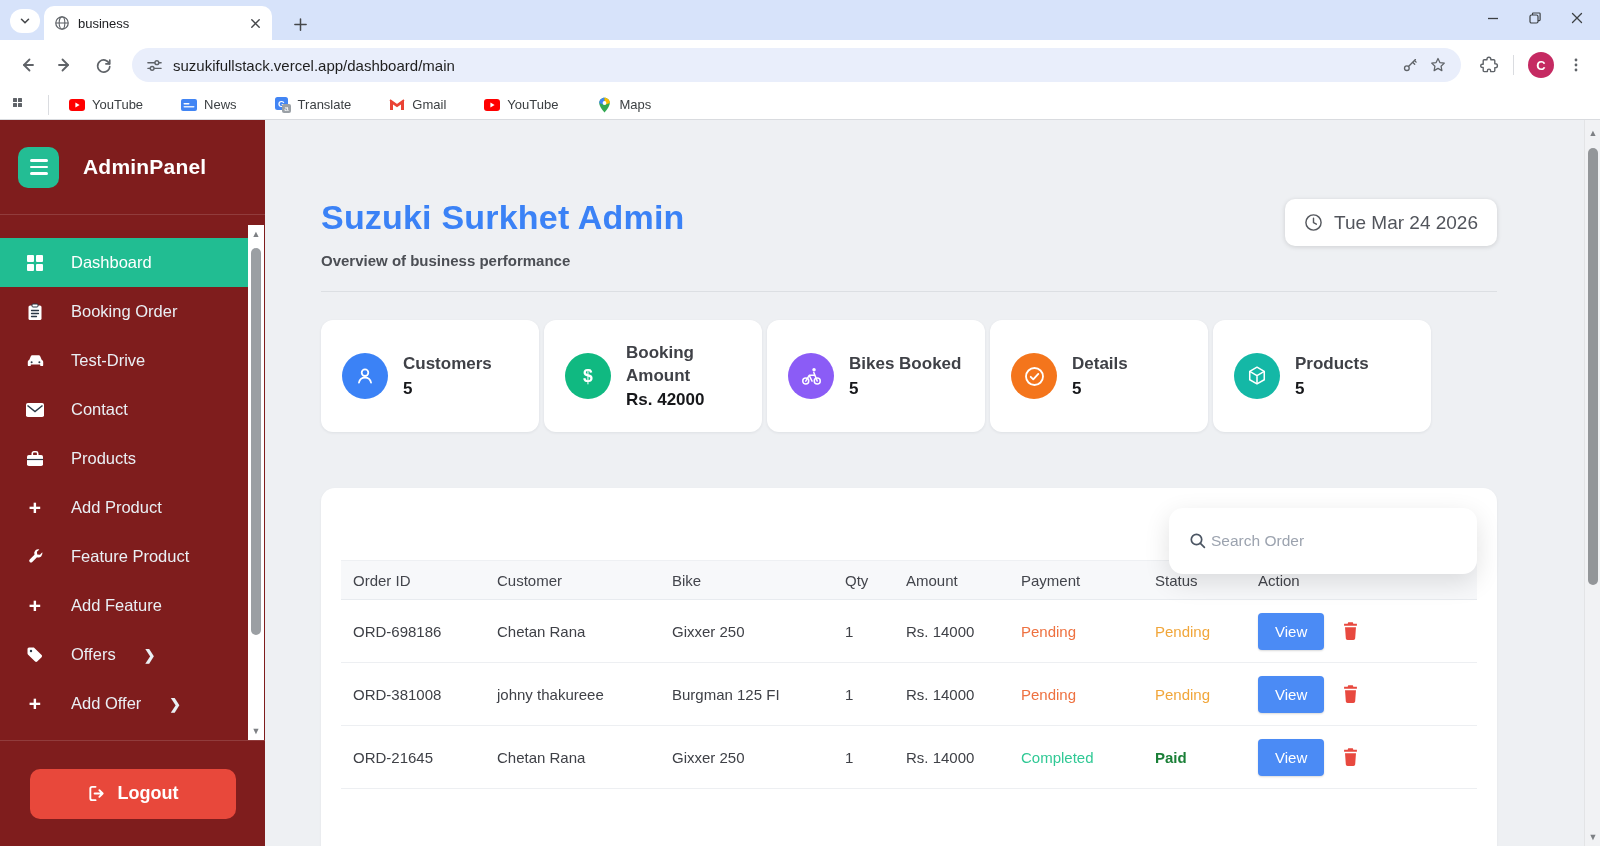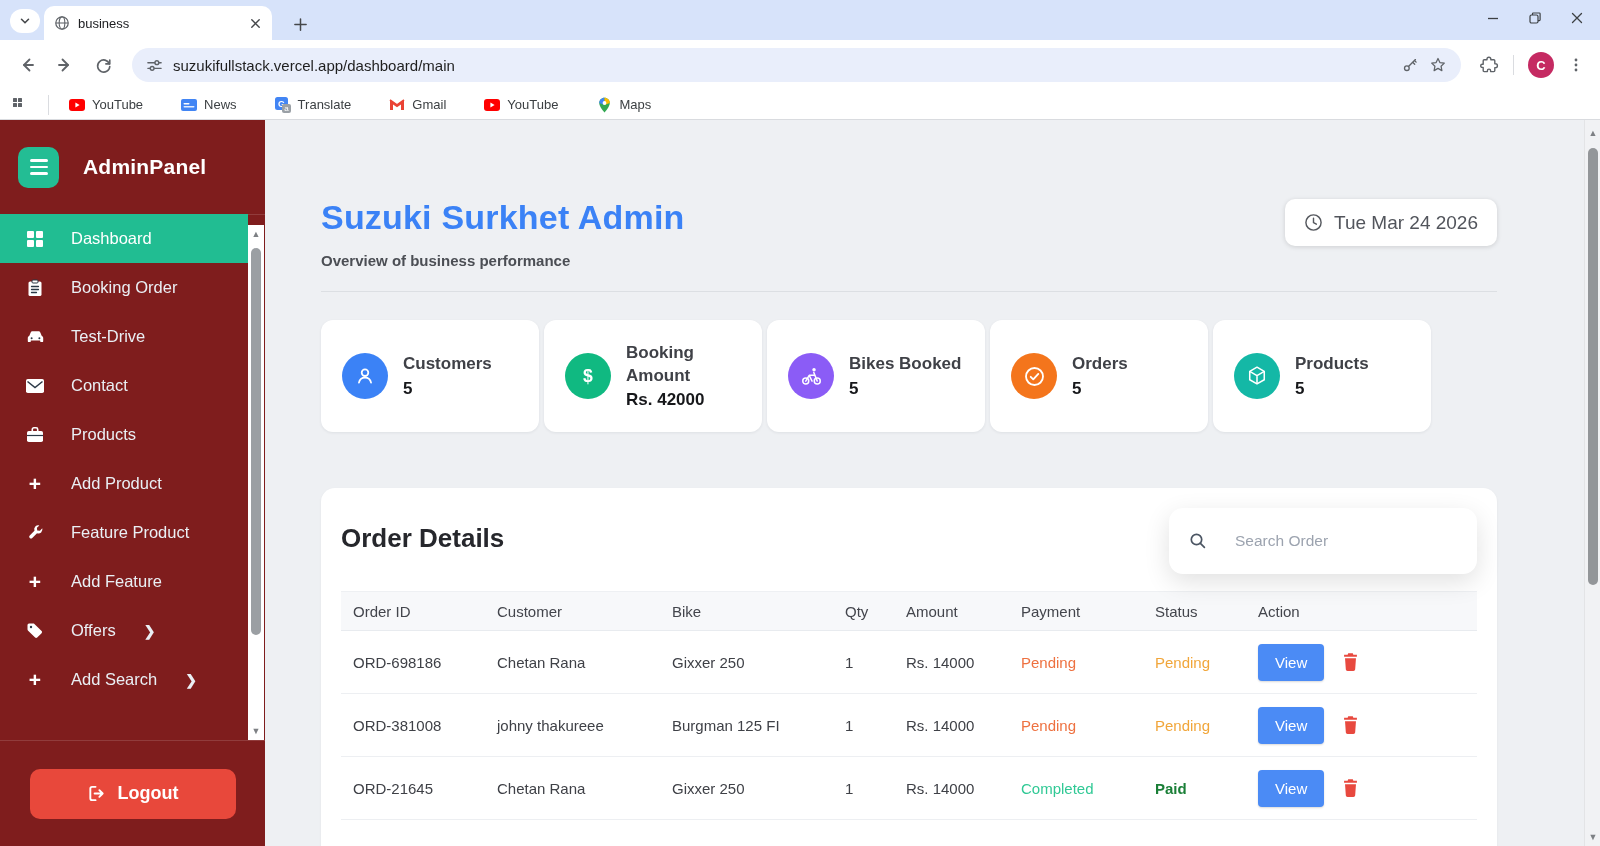--- a/index.html
+++ b/index.html
@@ -33,21 +33,21 @@
 
   
   .app { position:relative; display:flex; height:726px; }
   .sidebar { position:relative; width:265px; background:#7f1d1d; flex:none; }
   .sb-head { height:95px; display:flex; align-items:center; gap:24px; padding:0 18px;
              border-bottom:1px solid rgba(255,255,255,.14); }
   .hamburger { width:41px; height:41px; border-radius:10px; background:#23bd94; display:flex;
                flex-direction:column; align-items:center; justify-content:center; gap:4px; }
   .hamburger i { display:block; width:18px; height:2.6px; background:#fff; border-radius:2px; }
   .brand { color:#fff; font-size:21px; font-weight:bold; letter-spacing:.2px; }
-  .sb-nav { position:absolute; top:94px; left:0; width:248px; height:515px; overflow:hidden; }
+  .sb-nav { position:absolute; top:118px; left:0; width:248px; height:515px; overflow:hidden; }
   .sb-item { height:49px; display:flex; align-items:center; gap:26px; padding-left:25px;
              color:#eaeff4; font-size:16.5px; font-weight:500; cursor:pointer; }
   .sb-item.active { background:#21bd92; color:#fff; }
   .sb-ic { width:20px; display:flex; justify-content:center; color:#fff; font-style:normal; }
   .sb-plus { font-size:21px; font-weight:bold; line-height:1; }
   .chev { font-size:14px; font-weight:bold; margin-left:2px; }
   .sb-scroll { position:absolute; top:105px; right:1px; width:16px; height:515px; background:#fff; }
   .sb-scroll .thumb { position:absolute; left:3px; top:23px; width:10px; height:387px; background:#9b9fa3; border-radius:5px; }
   .arr { position:absolute; left:0; width:16px; height:14px; display:flex; align-items:center; justify-content:center; color:#7d8084; font-size:9px; }
   .sb-foot { position:absolute; bottom:0; left:0; width:100%; height:106px; border-top:1px solid rgba(255,255,255,.14);
@@ -67,21 +67,21 @@
   .stat-card { width:218px; height:112px; background:#fff; border-radius:12px; box-shadow:0 1px 3px rgba(15,23,42,.07);
                display:flex; align-items:center; padding:0 0 0 21px; gap:15px; }
   .stat-circle { width:46px; height:46px; border-radius:50%; flex:none; display:flex; align-items:center; justify-content:center; color:#fff; }
   .stat-label { font-size:17px; font-weight:bold; color:#3f4147; line-height:1.35; max-width:118px; }
   .stat-value { font-size:17px; font-weight:bold; color:#17181b; margin-top:3px; }
 
   .orders-card { position:relative; margin-top:56px; height:380px; background:#fff; border-radius:14px 14px 0 0;
                  box-shadow:0 1px 3px rgba(0,0,0,.05); padding:35px 20px 0 20px; }
   .orders-h { font-size:26px; font-weight:bold; color:#26272c; }
   .searchbox { position:absolute; top:20px; right:20px; width:308px; height:66px; background:#fff; border-radius:14px;
-               box-shadow:0 8px 26px rgba(0,0,0,.12); display:flex; align-items:center; padding:0 20px; gap:28px; }
+               box-shadow:0 8px 26px rgba(0,0,0,.12); display:flex; align-items:center; padding:0 20px; gap:4px; }
   .searchbox input { border:none; outline:none; flex:1; font-size:15.5px; font-family:inherit; color:#333; background:transparent; }
   .searchbox input::placeholder { color:#9ca3af; }
 
   .table { margin-top:37px; }
   .thead, .trow { display:grid; grid-template-columns:144px 175px 173px 61px 115px 134px 103px 1fr; align-items:center; }
   .thead { height:40px; background:#f7f8fa; border-top:1px solid #eef0f3; border-bottom:1px solid #e8ebef;
            font-size:15px; color:#43454c; }
   .thead > div, .trow > div { padding-left:12px; }
   .trow { height:63px; border-bottom:1px solid #edeff2; font-size:15px; color:#3f4147; }
   .pay, .stat-cell { font-weight:500; }
@@ -354,21 +354,21 @@
               <svg width="18" height="18" viewBox="0 0 18 18">
                 <path d="M1.5 3A1.5 1.5 0 0 1 3 1.5h4.3c.4 0 .8.2 1.1.4l7.2 7.2c.6.6.6 1.5 0 2.1l-4.4 4.4c-.6.6-1.5.6-2.1 0L1.9 8.4a1.5 1.5 0 0 1-.4-1.1V3z" fill="#fff"></path>
                 <circle cx="5" cy="5" r="1.2" fill="#2b3947"></circle>
               </svg>
             </span>
           <span>Offers</span>
           <span class="chev">❯</span>
         </div>
         <div class="sb-item">
           <span class="sb-ic sb-plus">+</span>
-          <span>Add Search</span>
+          <span>Add Offer</span>
           <span class="chev">❯</span>
         </div>
       </nav>
 
       <div class="sb-scroll">
         <span class="arr" style="top:2px">▲</span>
         <div class="thumb"></div>
         <span class="arr" style="bottom:2px">▼</span>
       </div>
 
@@ -435,40 +435,39 @@
             </div>
         </div>
         <div class="stat-card">
           <div class="stat-circle" style="background: rgb(244, 117, 28);">
               <svg width="23" height="23" viewBox="0 0 20 20">
                 <circle cx="10" cy="10" r="7.4" stroke="#fff" stroke-width="1.6" fill="none"></circle>
                 <path d="M6.7 10.3l2.2 2.2 4.4-4.8" stroke="#fff" stroke-width="1.6" fill="none" stroke-linecap="round" stroke-linejoin="round"></path>
               </svg>
             </div>
           <div>
-              <div class="stat-label">Orders</div>
+              <div class="stat-label">Details</div>
               <div class="stat-value">5</div>
             </div>
         </div>
         <div class="stat-card">
           <div class="stat-circle" style="background: rgb(20, 184, 166);">
               <svg width="22" height="22" viewBox="0 0 20 20">
                 <path d="M10 2l6.6 3.8v7.6L10 17.2 3.4 13.4V5.8z" stroke="#fff" stroke-width="1.4" fill="none" stroke-linejoin="round"></path>
                 <path d="M3.4 5.8L10 9.6l6.6-3.8M10 9.6v7.6" stroke="#fff" stroke-width="1.4" fill="none" stroke-linejoin="round"></path>
               </svg>
             </div>
           <div>
               <div class="stat-label">Products</div>
               <div class="stat-value">5</div>
             </div>
         </div>
       </div>
 
       <section class="orders-card">
-        <h2 class="orders-h">Order Details</h2>
         <div class="searchbox">
           <svg width="18" height="18" viewBox="0 0 18 18">
               <circle cx="7.5" cy="7.5" r="5.2" stroke="#4b5563" stroke-width="1.7" fill="none"></circle>
               <path d="M11.4 11.4l4 4" stroke="#4b5563" stroke-width="1.7" stroke-linecap="round"></path>
             </svg>
           <input type="text" placeholder="Search Order" style="">
         </div>
 
         <div class="table">
           <div class="thead">

